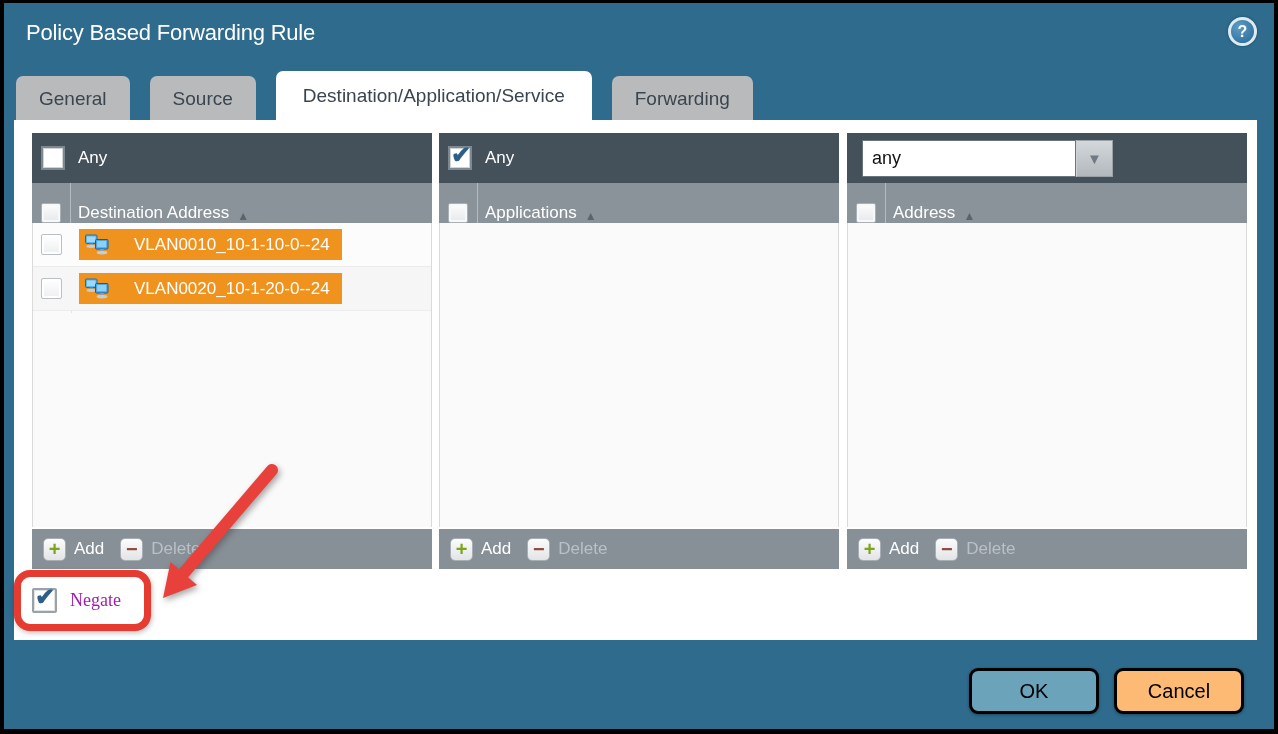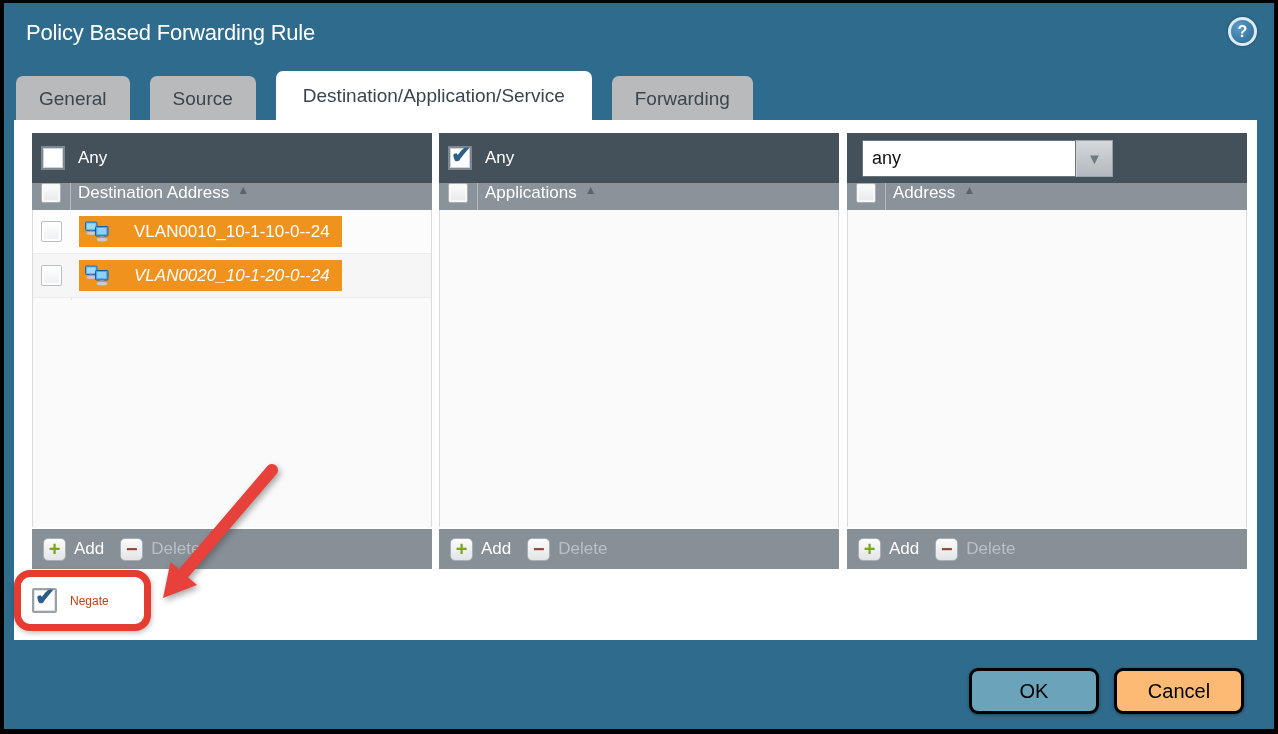--- a/index.html
+++ b/index.html
@@ -20,21 +20,21 @@
          border-radius:7px 7px 0 0; white-space:nowrap; cursor:pointer; }
   .tab.active { background:#ffffff; height:50px; line-height:50px; padding:0 27px; }
 
   
   .content { position:absolute; left:10px; top:117px; width:1243px; height:520px; background:#fff; }
 
   
   .panel { position:absolute; top:130px; width:400px; height:436px; display:flex; flex-direction:column; }
   .panel.p1 { left:28px; } .panel.p2 { left:435px; } .panel.p3 { left:843px; }
   .panel-any { height:50px; background:#44505a; display:flex; align-items:center; padding-left:9px; flex:none; }
-  .panel-cols { height:27px; background:#8a929a; display:flex; align-items:flex-start; flex:none; position:relative; }
+  .panel-cols { height:40px; background:#8a929a; display:flex; align-items:flex-end; flex:none; position:relative; }
   .panel-list { flex:1; background:#fafafa; border-left:1px solid #dadada; border-right:1px solid #dadada; position:relative; overflow:hidden; }
   .panel-foot { height:42px; background:#878f97; border-top:2px solid #fff; display:flex; align-items:center; padding-left:11px; flex:none; }
 
   
   .cb-any { width:24px; height:24px; background:#fff; border:2px solid #7e8890; box-shadow:inset 0 0 0 1px #cfd4d7;
             margin-right:13px; position:relative; flex:none; cursor:pointer; }
   .cb-col { width:20px; height:20px; border:1px solid #aab0b5; background:linear-gradient(#fdfdfd,#e6e8ea);
             margin-left:9px; border-radius:2px; box-shadow:inset 0 0 0 2px #f7f8f8; flex:none; cursor:pointer; }
   .cb-row { width:21px; height:21px; border:1px solid #b9bfc4; background:linear-gradient(#ffffff,#edeff0);
             margin-left:8px; border-radius:2px; box-shadow:inset 0 0 0 2px #fff; flex:none; cursor:pointer; }
@@ -42,21 +42,21 @@
 
   .lbl-any { color:#fff; font-size:17px; }
   .vsep { position:absolute; left:38px; top:0; bottom:0; width:1px; background:#b3bac0; }
   .lbl-col { color:#fff; font-size:17px; margin-left:17px; }
   .sort { color:#59646c; font-size:12px; margin-left:8px; }
 
   
   .vsep-list { position:absolute; left:38px; top:0; width:1px; height:90px; background:#e3e3e3; }
   .rows { position:relative; }
   .row { height:44px; display:flex; align-items:center; border-bottom:1px solid #ececec; background:#fcfcfc; }
-  .row.alt { background:#f6f6f6;font-style:italic; }
+  .row.alt { background:#f6f6f6; }
   .chip { display:inline-flex; align-items:center; background:#f0921e; height:31px; margin-left:17px;
           padding:0 12px 0 5px; color:#fff; font-size:17px; gap:24px; cursor:pointer; white-space:nowrap; }
 
   
   .ico-btn { width:23px; height:23px; border-radius:5px; background:linear-gradient(#fcfcfc,#e2e4e6);
              border:1px solid #a8aeb3; display:flex; align-items:center; justify-content:center;
              font-weight:bold; flex:none; cursor:pointer; }
   .plus { color:#7da41c; font-size:20px; line-height:20px; }
   .minus { color:#8e4a3c; font-size:20px; line-height:18px; }
   .foot-lbl { color:#fff; font-size:17px; margin:0 16px 0 8px; }
@@ -69,21 +69,21 @@
   .dd-btn { width:37px; height:37px; background:linear-gradient(#d4d8db,#b2b8bd); border:1px solid #9aa1a7;
             border-left:1px solid #cfd3d6; display:flex; align-items:center; justify-content:center;
             color:#6f7a82; font-size:15px; }
 
   
   .negate-box { position:absolute; left:10px; top:567px; width:137px; height:61px; border:7px solid #e53b30;
                 border-radius:16px; background:#fff; display:flex; align-items:center; padding-left:11px;
                 box-shadow:1px 2px 5px rgba(0,0,0,.25); }
   .cb-negate { width:25px; height:25px; background:#fff; border:2px solid #9aa1a7; border-radius:2px;
                position:relative; flex:none; cursor:pointer; box-shadow:inset 0 0 0 1px #dfe3e5; }
-  .negate-lbl { font-size:12px; color:#c2410c; margin-left:13px; }
+  .negate-lbl { font-size:18px; color:#a21caf; margin-left:13px;font-family:Liberation Serif, serif; }
 
   
   .arrow-overlay { position:absolute; left:0; top:0; width:1278px; height:734px; pointer-events:none; }
 
   
   .btn { position:absolute; top:665px; width:130px; height:46px; border:3px solid #000000; border-radius:9px;
          font-size:20px; color:#000; display:flex; align-items:center; justify-content:center;
          box-shadow:0 1px 3px rgba(0,0,0,.35); cursor:pointer; }
   .btn.ok { left:965px; background:#6ba3bb; }
   .btn.cancel { left:1110px; background:#fdba74; }

